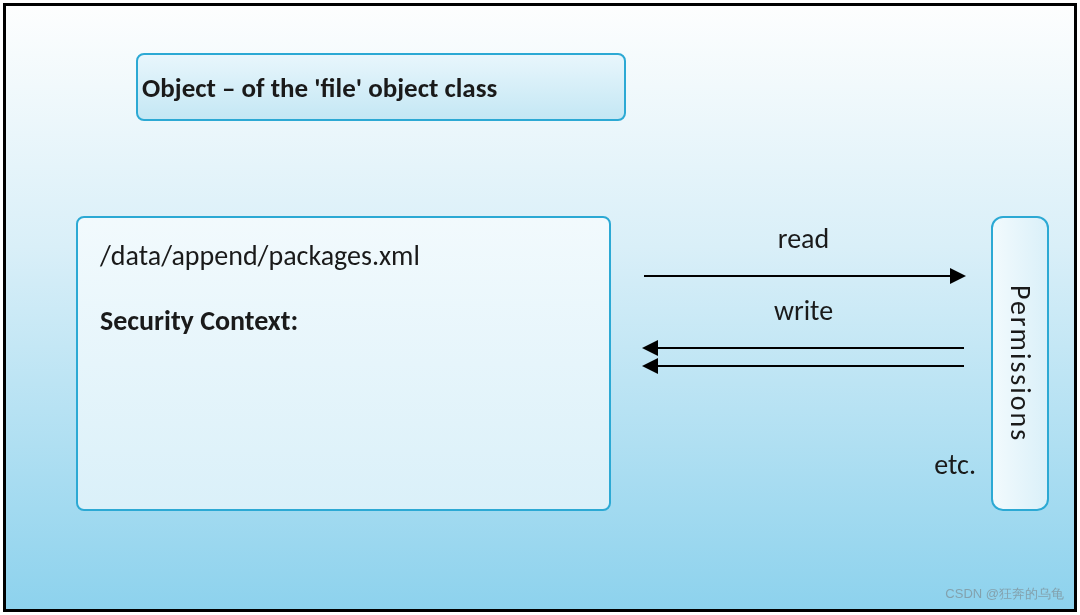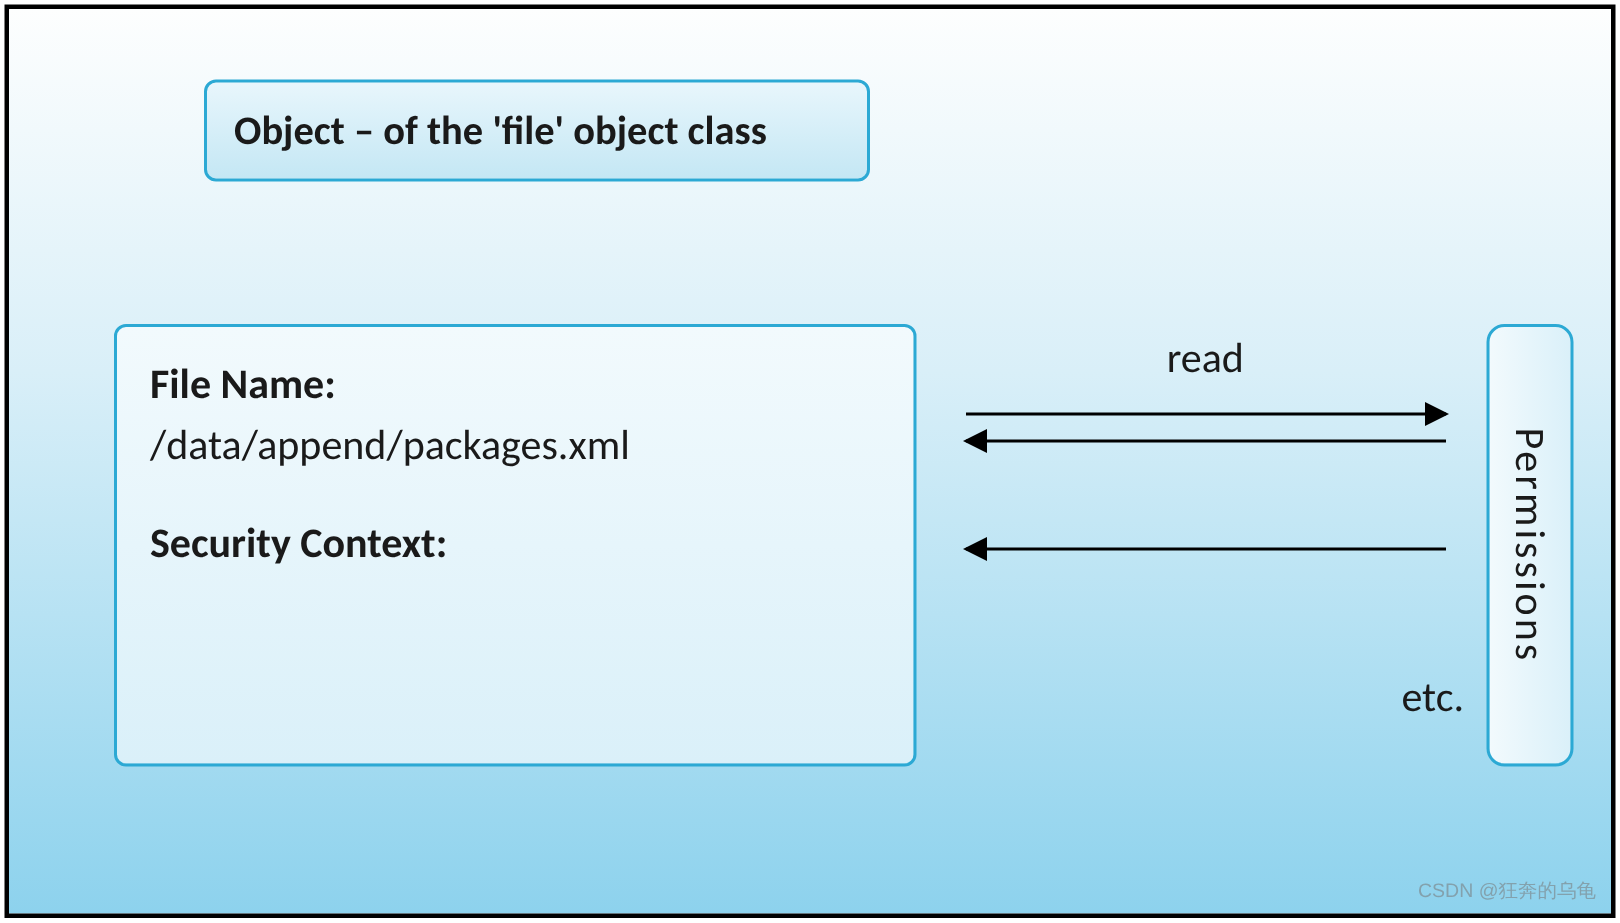--- a/index.html
+++ b/index.html
@@ -13,28 +13,28 @@
     .outer-frame {
       position: absolute;
       top: 3px; left: 3px; right: 3px; bottom: 3px;
       border: 3px solid #000;
       background: linear-gradient(to bottom, #fdfefe 0%, #d9eff8 40%, #8dd2ed 100%);
     }
     .title-box {
       position: absolute;
       top: 47px;
       left: 130px;
-      width: 444px;
+      width: 490px;
       height: 68px;
       background: linear-gradient(to bottom, #e8f6fc 0%, #c4e7f4 100%);
       border: 2px solid #2ca9d4;
       border-radius: 8px;
       display: flex;
       align-items: center;
-      padding-left: 18px;
+      padding-left: 4px;
       font-size: 27px;
       font-weight: bold;
       color: #1a1a1a;
     }
     .file-box {
       position: absolute;
       top: 210px;
       left: 70px;
       width: 535px;
       height: 295px;
@@ -132,31 +132,31 @@
 </head>
 <body>
 
 <div class="outer-frame">
 
   <div class="title-box">
     <span>Object – of the 'file' object class</span>
   </div>
 
   <div class="file-box">
-    <div class="file-label">File Name:</div>
     <div class="file-value">/data/append/packages.xml</div>
     <div class="file-label">Security Context:</div>
   </div>
 
   <div class="arrows">
     <div class="arrow-row">
       <div class="arrow-label">read</div>
       <div class="arrow-line right"></div>
     </div>
     <div class="arrow-row">
+      <div class="arrow-label">write</div>
       <div class="arrow-line left"></div>
     </div>
     <div class="arrow-row">
       <div class="arrow-line left"></div>
     </div>
     <div class="etc-row">etc.</div>
   </div>
 
   <div class="perm-box">
     <div class="perm-text">Permissions</div>

